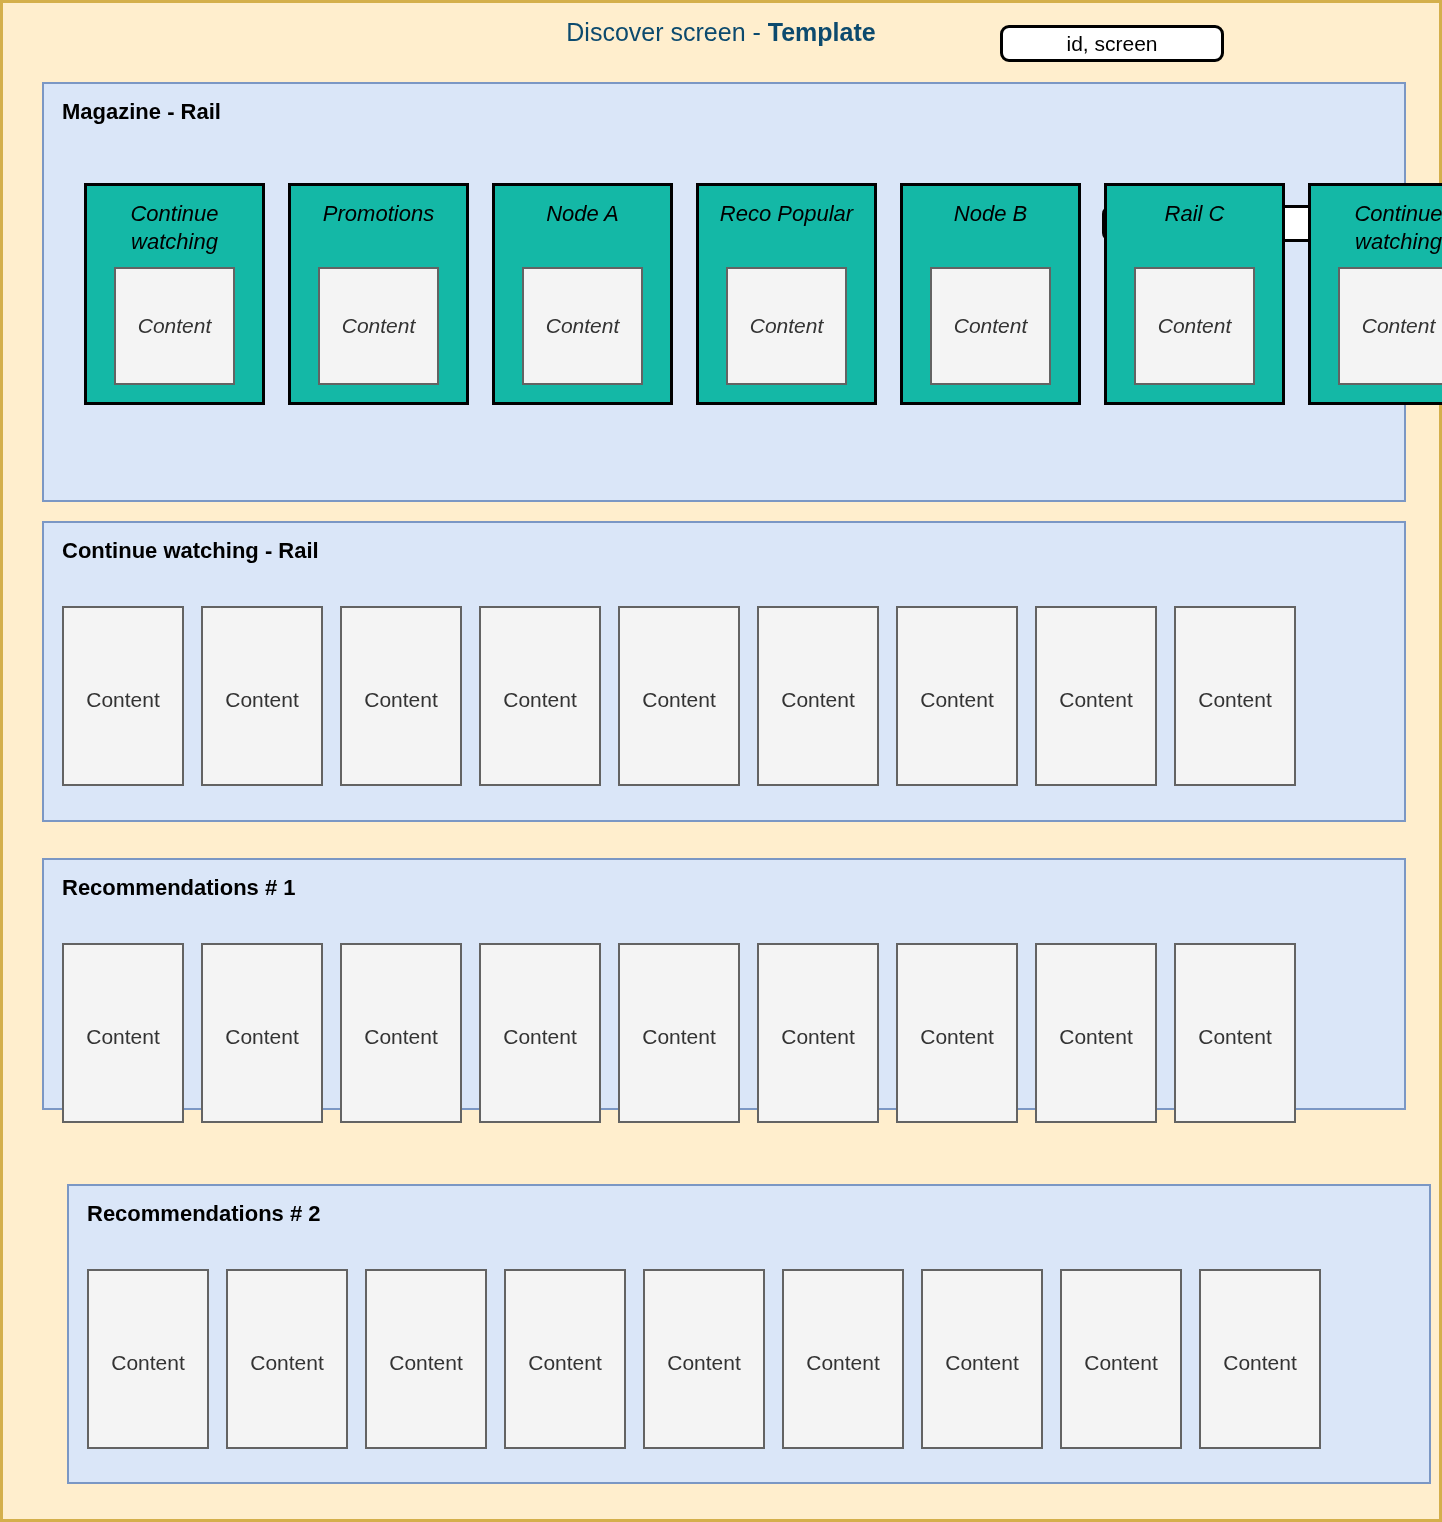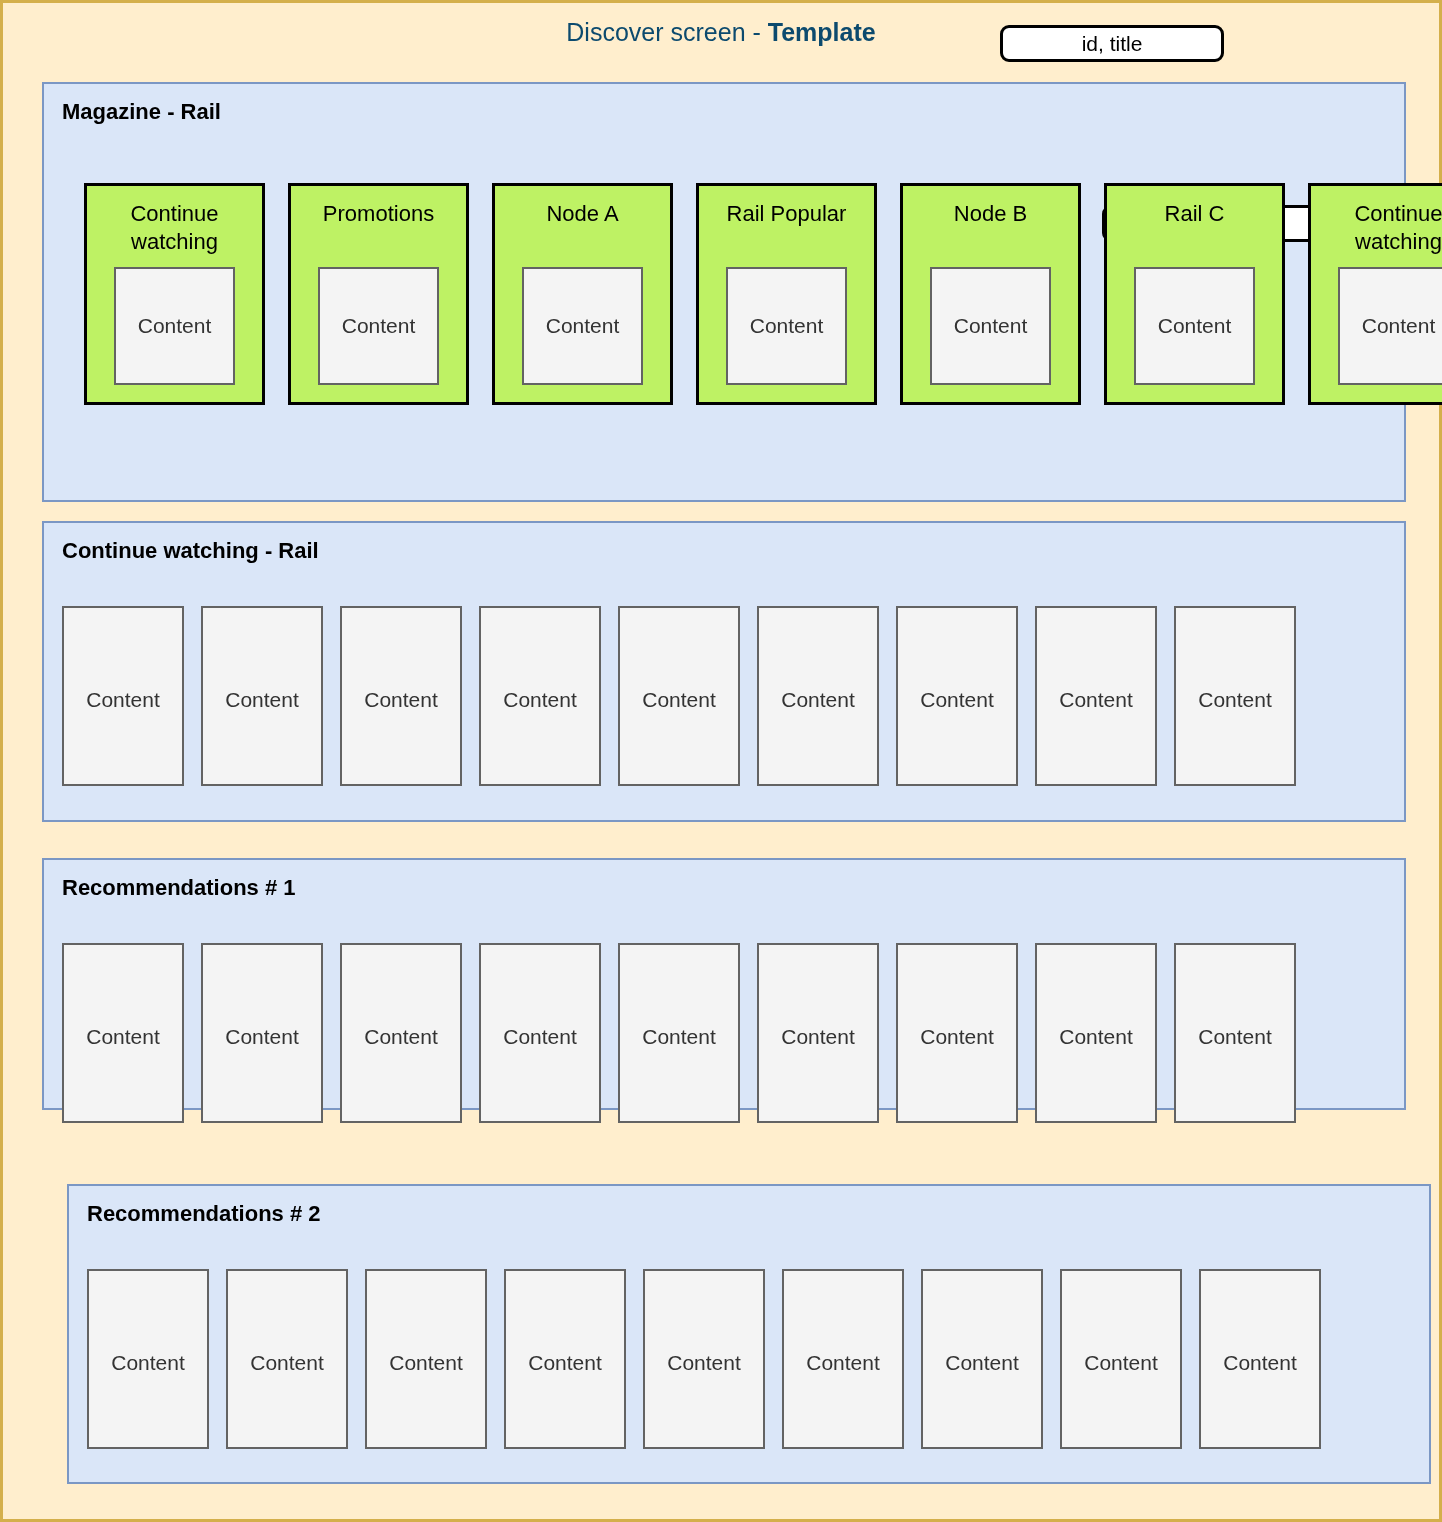--- a/index.html
+++ b/index.html
@@ -103,25 +103,26 @@
     position: absolute;
     left: 40px;
     top: 99px;
     display: flex;
     gap: 23px;
   }
   .card {
     box-sizing: border-box;
     width: 181px;
     height: 222px;
-    background: #bef264;
+    background: #14b8a6;
     border: 3px solid #000000;
     display: flex;
     flex-direction: column;
     align-items: center;
+    font-style: italic;
   }
   .card-title {
     margin-top: 14px;
     width: 160px;
     text-align: center;
     font-size: 22px;
     line-height: 28px;
     color: #000000;
   }
   .card-content {
@@ -175,21 +176,21 @@
     line-height: 22px;
   }
 </style>
 </head>
 <body>
 
 <div class="page">
 
   <div class="header">
     <div class="page-title"><span>Discover screen - </span><span class="title-strong">Template</span></div>
-    <div class="badge badge-header">id, title</div>
+    <div class="badge badge-header">id, screen</div>
   </div>
 
   <div class="section sec-magazine">
     <div class="section-title">Magazine - Rail</div>
     <div class="badge badge-s1">id, layout, title</div>
     <div class="card-row">
 
       <div class="card">
         <div class="card-inner">
           <div class="card-title">Continue watching</div>
@@ -206,21 +207,21 @@
 
       <div class="card">
         <div class="card-inner">
           <div class="card-title">Node A</div>
           <div class="card-content">Content</div>
         </div>
       </div>
 
       <div class="card">
         <div class="card-inner">
-          <div class="card-title">Rail Popular</div>
+          <div class="card-title">Reco Popular</div>
           <div class="card-content">Content</div>
         </div>
       </div>
 
       <div class="card">
         <div class="card-inner">
           <div class="card-title">Node B</div>
           <div class="card-content">Content</div>
         </div>
       </div>

